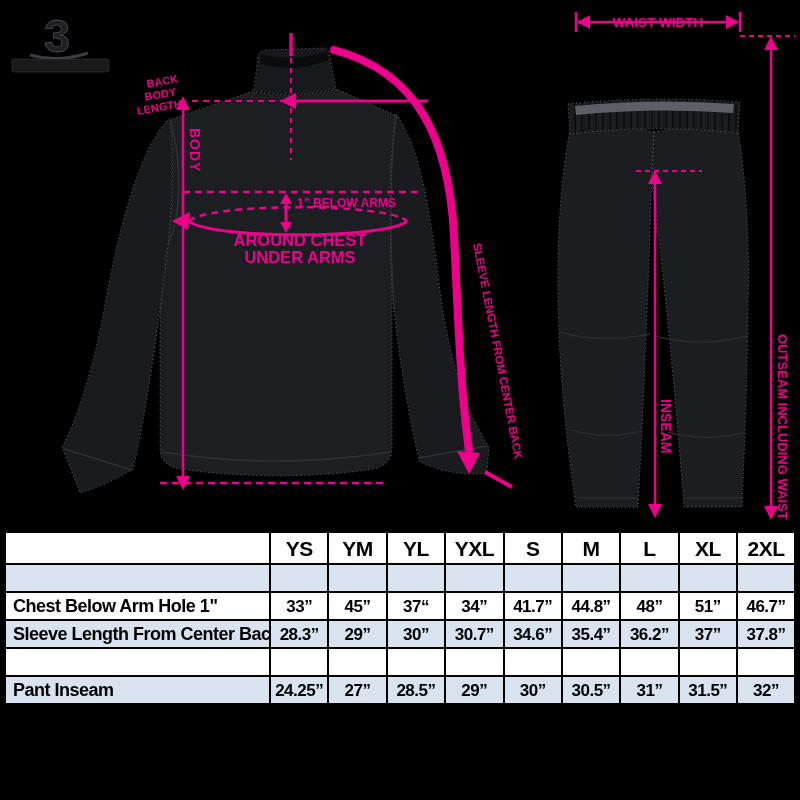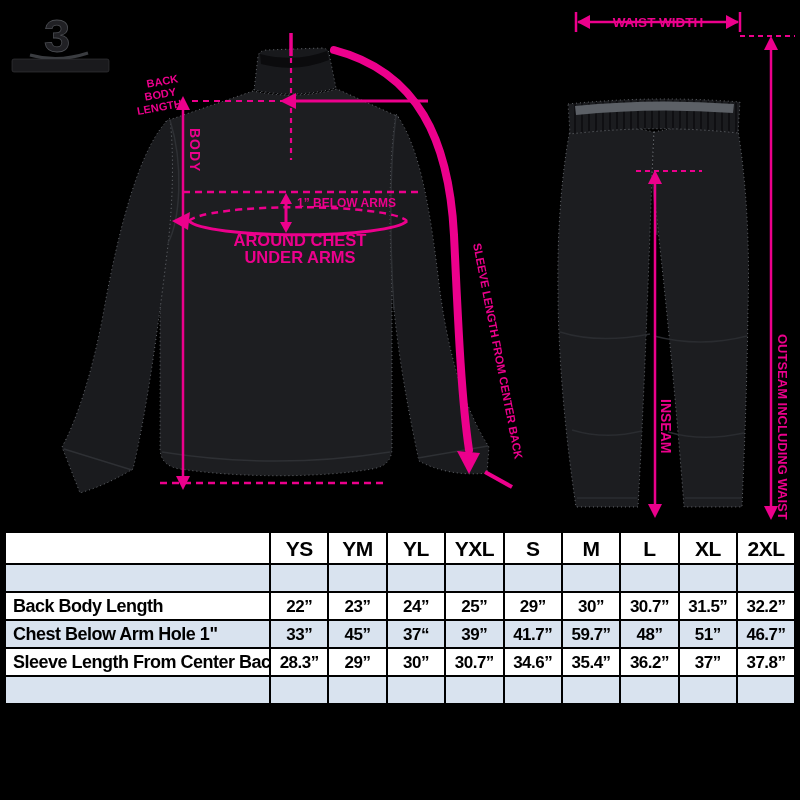--- a/index.html
+++ b/index.html
@@ -173,39 +173,27 @@
           <td></td>
           <td></td>
           <td></td>
           <td></td>
           <td></td>
           <td></td>
           <td></td>
           <td></td>
         </tr>
         <tr>
-          <td class="lbl">Back Body Length</td>
-          <td>22”</td>
-          <td>23”</td>
-          <td>24”</td>
-          <td>25”</td>
-          <td>29”</td>
-          <td>30”</td>
-          <td>30.7”</td>
-          <td>31.5”</td>
-          <td>32.2”</td>
-        </tr>
-        <tr>
           <td class="lbl">Chest Below Arm Hole 1"</td>
           <td>33”</td>
           <td>45”</td>
           <td>37“</td>
-          <td>39”</td>
+          <td>34”</td>
           <td>41.7”</td>
-          <td>59.7”</td>
+          <td>44.8”</td>
           <td>48”</td>
           <td>51”</td>
           <td>46.7”</td>
         </tr>
         <tr>
           <td class="lbl">Sleeve Length From Center Back</td>
           <td>28.3”</td>
           <td>29”</td>
           <td>30”</td>
           <td>30.7”</td>
@@ -220,16 +208,28 @@
           <td></td>
           <td></td>
           <td></td>
           <td></td>
           <td></td>
           <td></td>
           <td></td>
           <td></td>
           <td></td>
         </tr>
+        <tr>
+          <td class="lbl">Pant Inseam</td>
+          <td>24.25”</td>
+          <td>27”</td>
+          <td>28.5”</td>
+          <td>29”</td>
+          <td>30”</td>
+          <td>30.5”</td>
+          <td>31”</td>
+          <td>31.5”</td>
+          <td>32”</td>
+        </tr>
       </tbody>
     </table>
 
 </div>
 
 </body></html>

